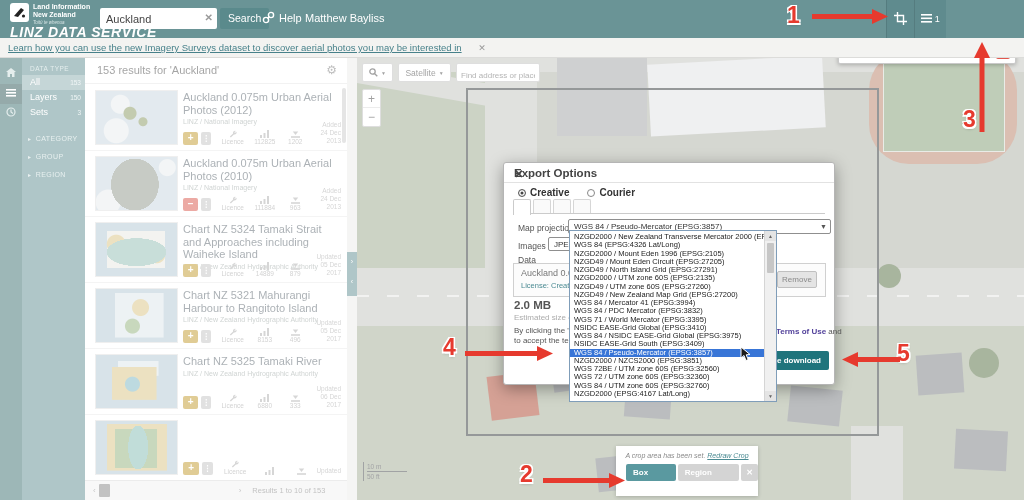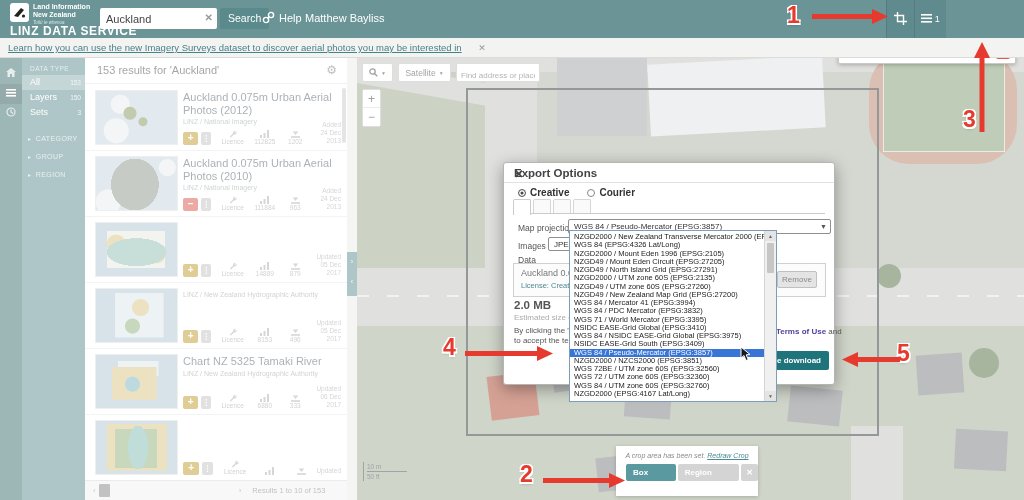--- a/index.html
+++ b/index.html
@@ -5,21 +5,21 @@
   * { margin:0; padding:0; box-sizing:border-box; }
   html,body { width:1024px; height:500px; }
   body { font-family:"Liberation Sans", sans-serif; background:#fff; position:relative; overflow:hidden; }
 
   
   .header { position:absolute; left:0; top:0; width:1024px; height:38px; background:#6a9496; z-index:30; }
   .logo-icon { position:absolute; left:10px; top:3px; width:19px; height:19px; background:#fff; border-radius:3px; }
   .logo-icon svg { position:absolute; left:2px; top:2px; }
   .logo-org { position:absolute; left:33px; top:3px; color:#fff; font-size:7px; font-weight:bold; line-height:8px; }
   .logo-motto { font-size:4.5px; font-weight:normal; font-style:italic; color:#d7e5e5; }
-  .logo-site { position:absolute; left:10px; top:24px; color:#fff; font-size:12px; font-weight:bold; letter-spacing:0.6px; }
+  .logo-site { position:absolute; left:10px; top:24px; color:#fff; font-size:14px; font-weight:bold; letter-spacing:0.6px;font-style:italic; }
   .search-box { position:absolute; left:100px; top:8px; width:117px; height:21px; background:#fff; border-radius:2px; }
   .search-box input { position:absolute; left:6px; top:0; width:96px; height:21px; border:0; outline:0; font-size:11px; color:#444; font-family:inherit; background:transparent; }
   .search-clear { position:absolute; right:4px; top:4px; font-size:10px; color:#9a9a9a; font-weight:bold; cursor:pointer; }
   .search-btn { position:absolute; left:220px; top:8px; height:21px; padding:0 8px; background:#5a8a8c; border-radius:2px; color:#fff; font-size:10.5px; line-height:21px; }
   .hdr-link { color:#fff; font-size:11px; position:absolute; top:12px; }
   .tool-box { position:absolute; top:0; height:38px; background:#5f8b8e; border-left:1px solid rgba(0,0,0,0.10); color:#fff; text-align:center; }
   .tool-crop { left:886px; width:28px; }
   .tool-cart { left:914px; width:32px; font-size:9px; line-height:38px; }
   .dl-box { position:absolute; left:946px; top:0; width:78px; height:38px; background:#a6c4c7; text-align:center; }
   .dl-box .l1 { margin-top:8px; color:#fff; font-size:10px; }
@@ -378,20 +378,24 @@
         <span>963</span>
       </span>
       <span class="r-date">
         <div>Added</div>
         <div>24 Dec 2013</div>
       </span>
     </div>
   </div>
       <div class="r-item">
     <div class="thumb thumb-chart1"></div>
+    <div class="r-body">
+      <div class="r-t">Chart NZ 5324 Tamaki Strait and Approaches including Waiheke Island</div>
+      <div class="r-s">LINZ / New Zealand Hydrographic Authority</div>
+    </div>
     <div class="r-bottom">
       <span class="act act-add">+</span>
       <span class="more">⋮</span>
       <span class="stat st1">
         <span class="sic">
               <svg width="8" height="8" viewBox="0 0 9 9">
                 <path d="M7.8 1.1 A2.3 2.3 0 0 0 4.6 3.9 L1 7.2 L2 8.3 L5.6 5 A2.3 2.3 0 0 0 8.4 1.9 L7 3.2 L5.8 2.6 Z" fill="#b5b5b5"></path>
               </svg>
             </span>
         <span>Licence</span>
@@ -417,20 +421,21 @@
       </span>
       <span class="r-date">
         <div>Updated</div>
         <div>05 Dec 2017</div>
       </span>
     </div>
   </div>
       <div class="r-item">
     <div class="thumb thumb-chart2"></div>
     <div class="r-body">
+      <div class="r-t">Chart NZ 5321 Mahurangi Harbour to Rangitoto Island</div>
       <div class="r-s">LINZ / New Zealand Hydrographic Authority</div>
     </div>
     <div class="r-bottom">
       <span class="act act-add">+</span>
       <span class="more">⋮</span>
       <span class="stat st1">
         <span class="sic">
               <svg width="8" height="8" viewBox="0 0 9 9">
                 <path d="M7.8 1.1 A2.3 2.3 0 0 0 4.6 3.9 L1 7.2 L2 8.3 L5.6 5 A2.3 2.3 0 0 0 8.4 1.9 L7 3.2 L5.8 2.6 Z" fill="#b5b5b5"></path>
               </svg>

